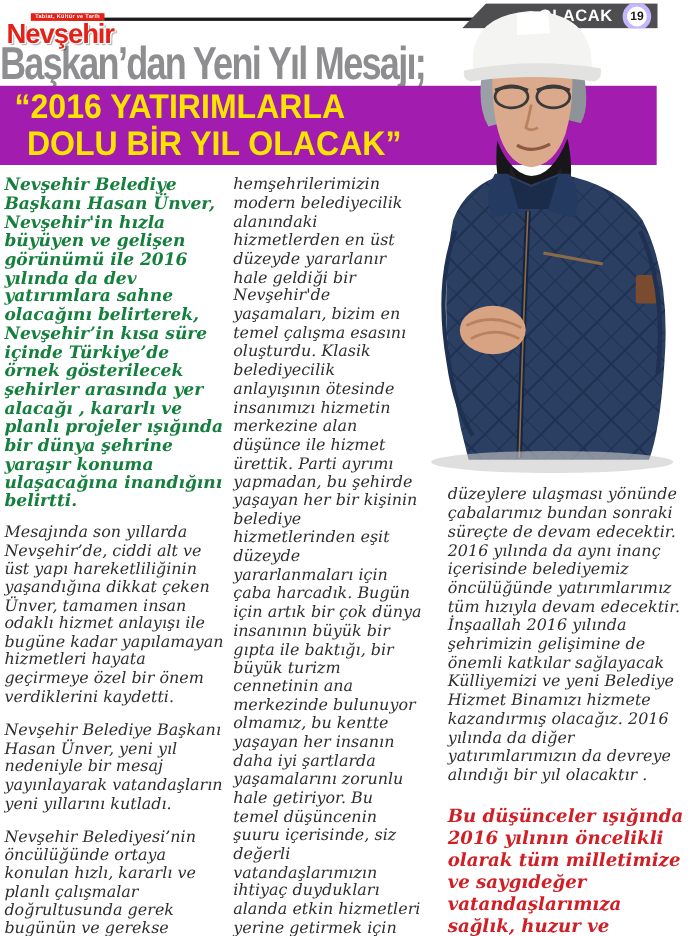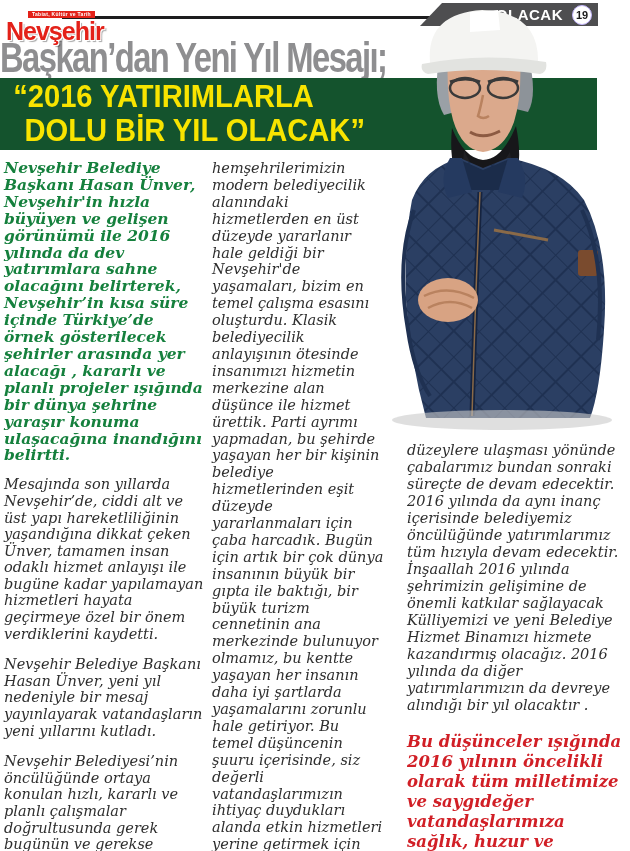--- a/index.html
+++ b/index.html
@@ -38,39 +38,39 @@
     clip-path:polygon(22px 0,100% 0,100% 100%,0 100%);
     display:flex;align-items:center;justify-content:flex-end;
     padding-right:6px;box-sizing:border-box;
   }
   .haber-label{
     font-family:"Liberation Sans", sans-serif;
     color:#ffffff;font-weight:800;font-size:15px;letter-spacing:.5px;
   }
   .page-circle{
     width:18px;height:18px;border-radius:50%;
-    background:#ffffff;border:1px solid #c4b5fd;
+    background:#ffffff;border:4px solid #c4b5fd;
     margin-left:9px;
     display:flex;align-items:center;justify-content:center;
     font-family:"Liberation Sans", sans-serif;
     font-size:11px;font-weight:bold;color:#1a1a1a;
   }
 
   
   .kicker{
     position:absolute;left:0px;top:34px;z-index:1;
     font-family:"Liberation Sans", sans-serif;
     font-size:42px;font-weight:800;letter-spacing:-2px;
     color:#8e8e90;white-space:nowrap;
     transform:scaleX(.78);transform-origin:left center;
     text-shadow:0 1px 0 #fff;
   }
   .banner{
     position:absolute;left:0;top:78px;width:597px;height:72px;
-    background:#14532d;z-index:1;
+    background:#a21caf;z-index:1;
     display:flex;flex-direction:column;justify-content:center;
   }
   .banner-line{
     font-family:"Liberation Sans", sans-serif;
     font-weight:800;color:#f8e400;font-size:31px;line-height:34px;
     letter-spacing:0;white-space:nowrap;
     transform:scaleX(.94);transform-origin:left center;
   }
   .banner-line.l1{padding-left:14px;}
   .banner-line.l2{padding-left:26px;}

